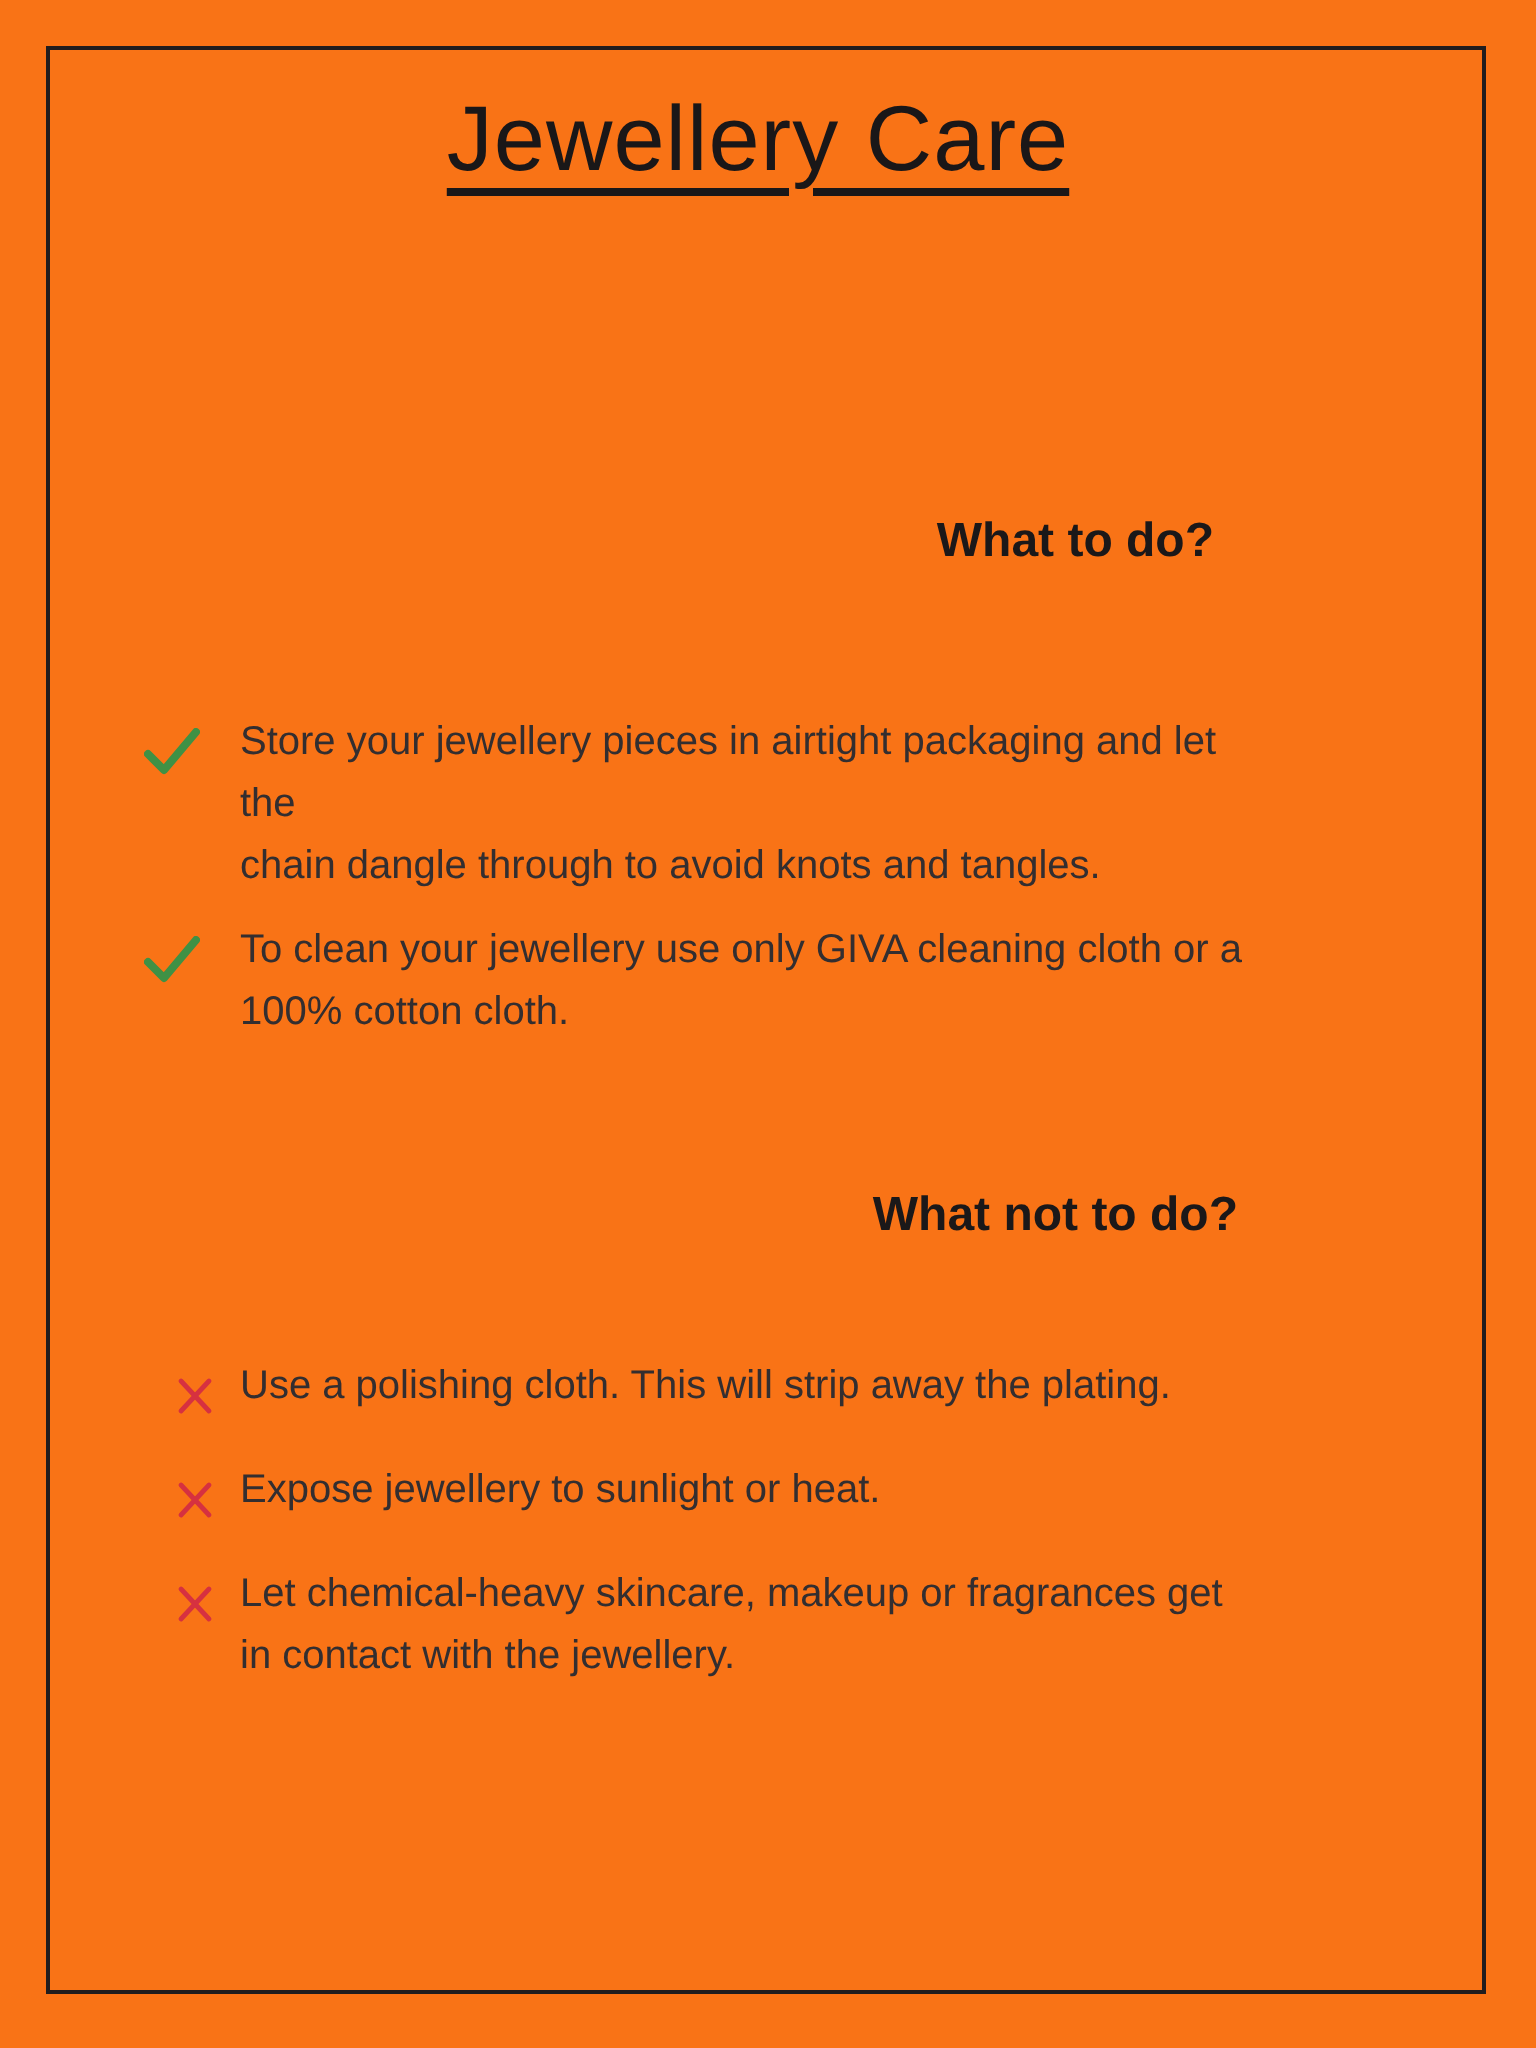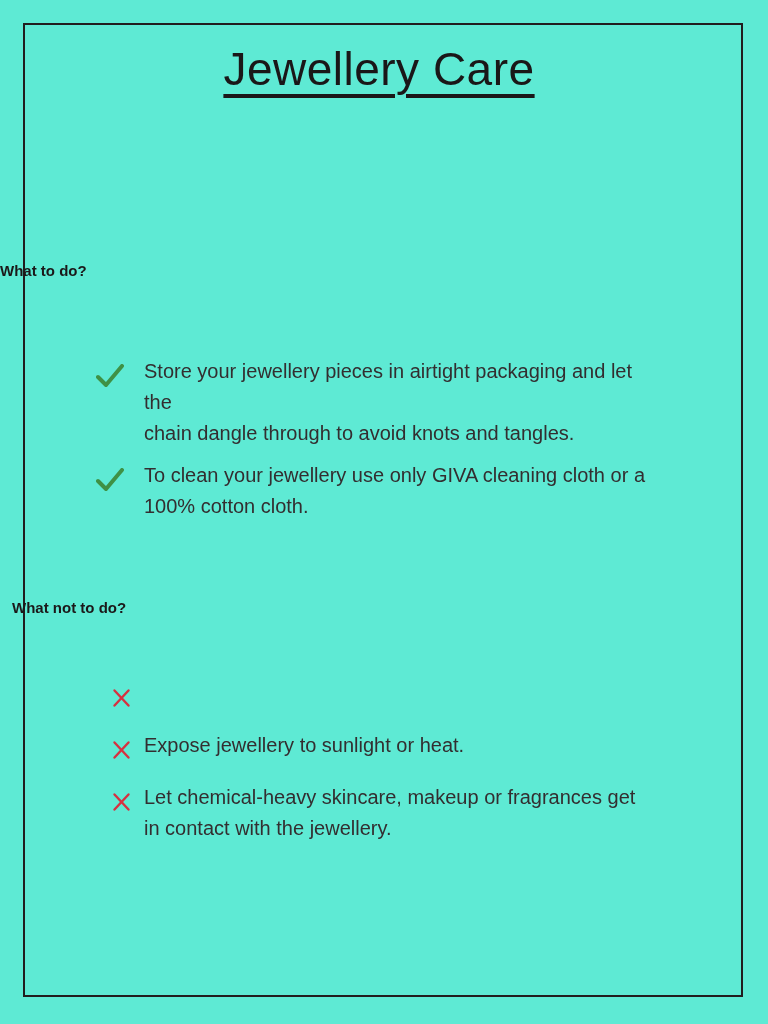--- a/index.html
+++ b/index.html
@@ -1,20 +1,20 @@
 <!DOCTYPE html>
 <html><head>
 <meta charset="utf-8">
 <style>
   html, body { margin: 0; padding: 0; }
   .page {
     position: relative;
     width: 768px;
     height: 1024px;
-    background: #5eead4;
+    background: #f97316;
     font-family: "Liberation Sans", sans-serif;
     overflow: hidden;
   }
   .card-border {
     position: absolute;
     left: 23px;
     top: 23px;
     width: 720px;
     height: 974px;
     border: 2px solid #211d1e;
@@ -35,34 +35,33 @@
     text-decoration: underline;
     text-decoration-thickness: 3.5px;
     text-underline-offset: 9px;
     text-decoration-skip-ink: auto;
     margin: 0;
   }
   .section-heading {
     position: absolute;
     left: 0;
     width: 607px;
-    text-align: left;
-    font-size: 15px;
+    text-align: right;
+    font-size: 24px;
     line-height: 26px;
     font-weight: 700;
     color: #1b1819;
     margin: 0;
   }
   .heading-do   { top: 258px; }
   .heading-dont { top: 595px; padding-left: 12px; }
   .item {
     position: absolute;
     left: 0;
     width: 660px;
-    margin-left: 24px;
   }
   .item-text {
     margin: 0 30px 0 120px;
     font-size: 20px;
     line-height: 31px;
     color: #332e30;
     white-space: pre-line;
     max-width: 620px;
   }
   .item-icon {
@@ -112,20 +111,21 @@
 
   <div class="item item-dont-1">
     <span class="item-icon icon-cross">
       <svg width="19" height="20" viewBox="0 0 19 20">
         <g fill="none" stroke-width="2.4" stroke-linecap="round" stroke="#d63140">
           <line x1="2.5" y1="2.5" x2="16.5" y2="17.5"></line>
           <line x1="16.5" y1="2.5" x2="2.5" y2="17.5"></line>
         </g>
       </svg>
     </span>
+    <p class="item-text">Use a polishing cloth. This will strip away the plating.</p>
   </div>
 
   <div class="item item-dont-3">
     <span class="item-icon icon-cross">
       <svg width="19" height="20" viewBox="0 0 19 20">
         <g fill="none" stroke-width="2.4" stroke-linecap="round" stroke="#d63140">
           <line x1="2.5" y1="2.5" x2="16.5" y2="17.5"></line>
           <line x1="16.5" y1="2.5" x2="2.5" y2="17.5"></line>
         </g>
       </svg>

